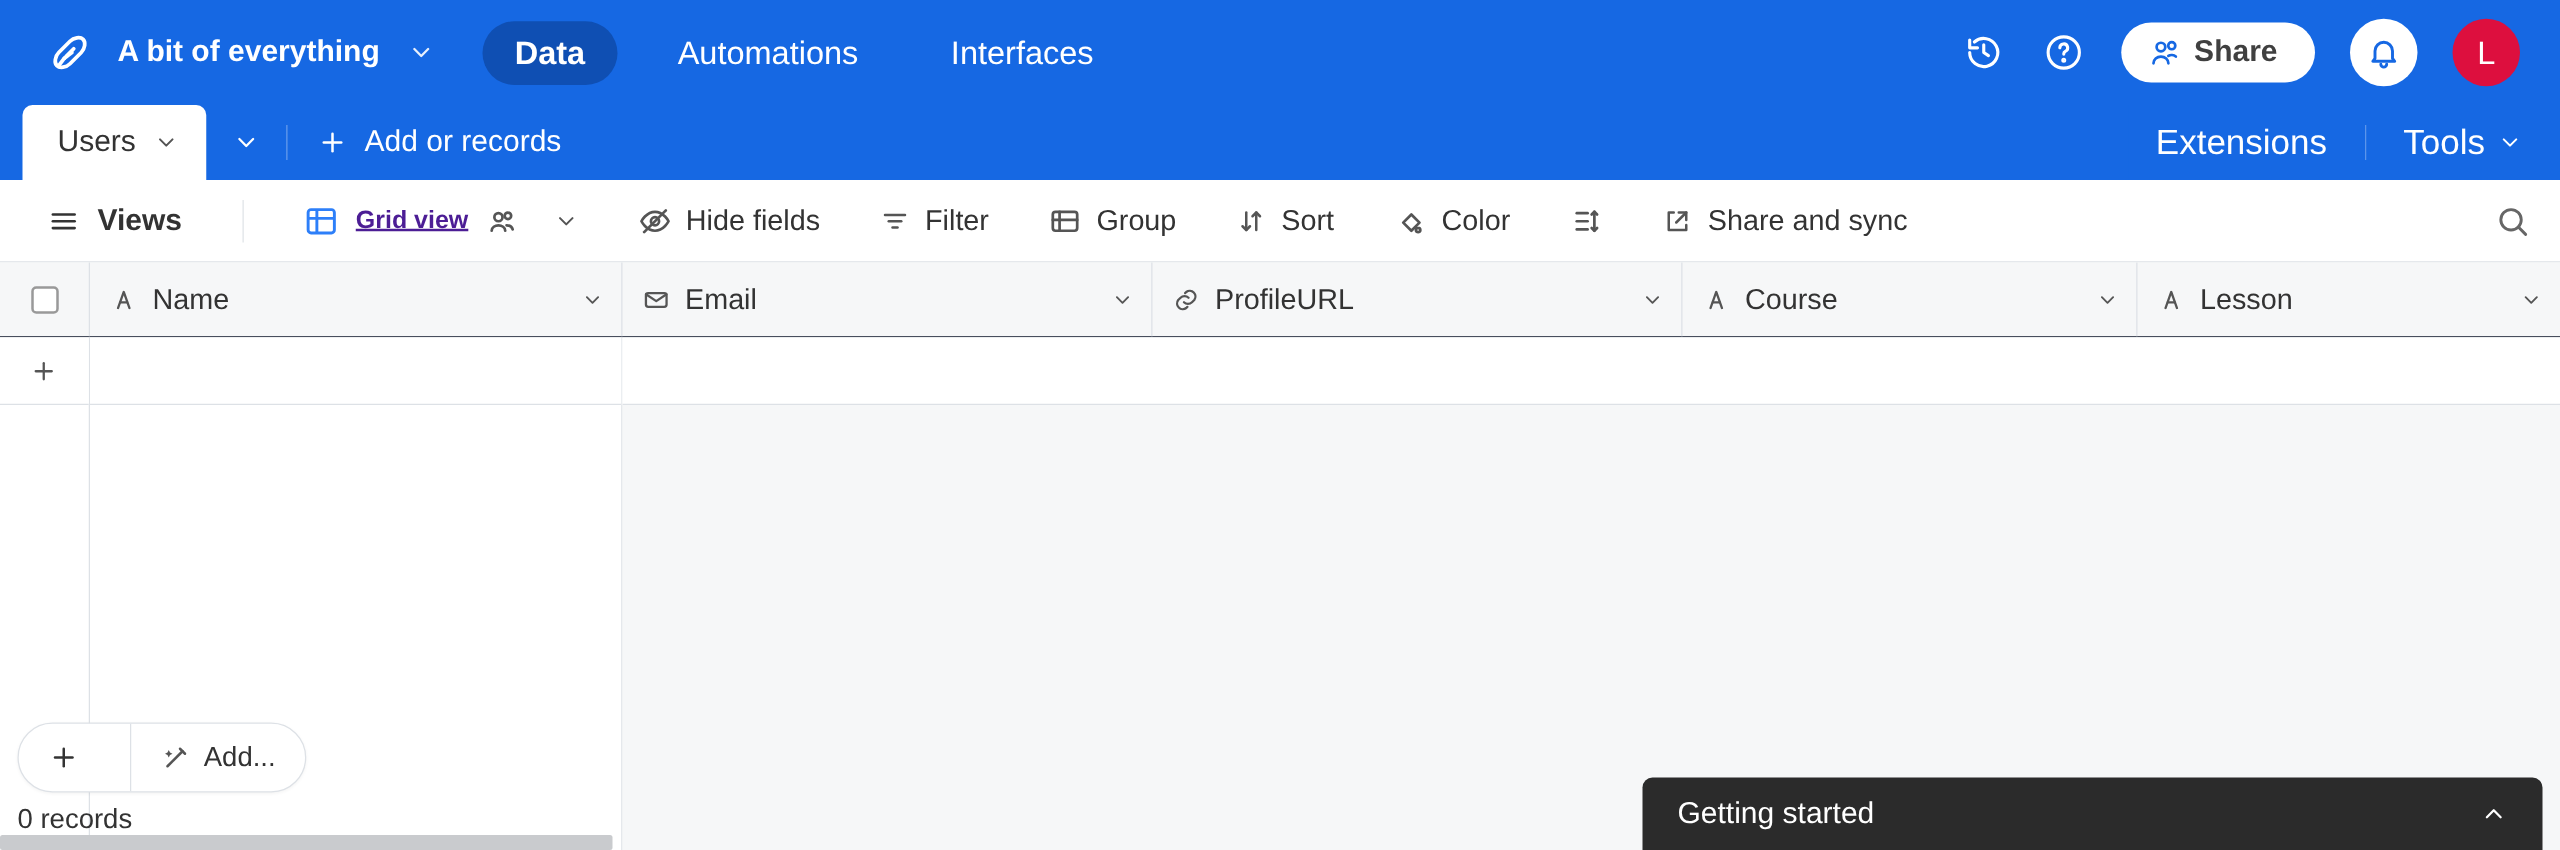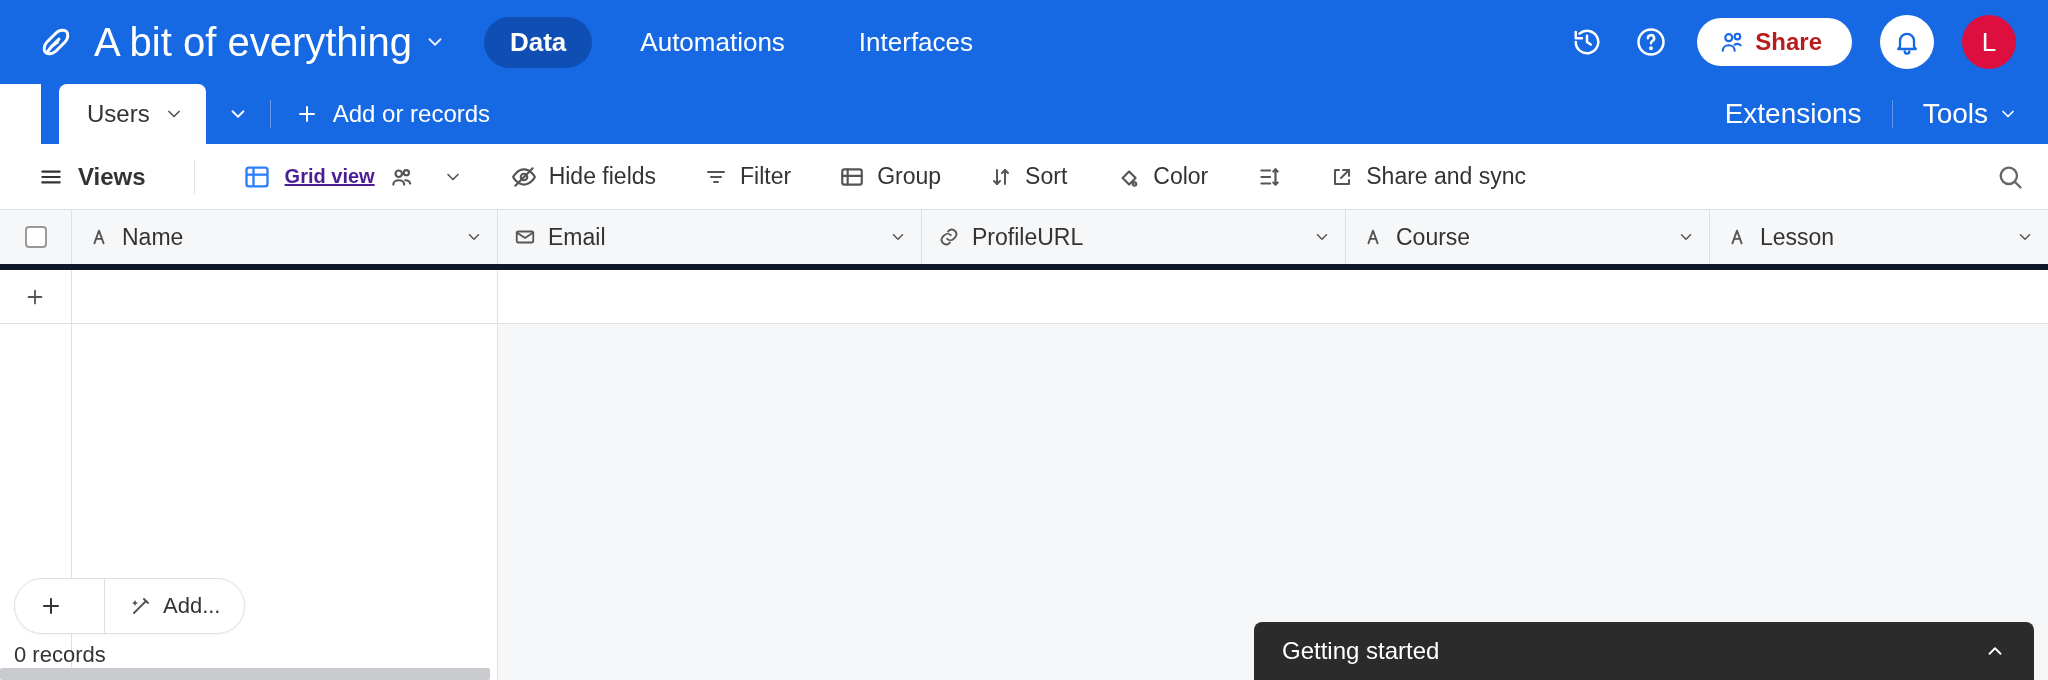--- a/index.html
+++ b/index.html
@@ -2,33 +2,33 @@
 <html><head>
 <meta charset="utf-8">
 <style>
   * { box-sizing: border-box; margin: 0; padding: 0; }
   html, body { width: 2048px; height: 680px; font-family: -apple-system, BlinkMacSystemFont, "Segoe UI", Helvetica, Arial, sans-serif; overflow: hidden; background: #fff; }
   .root { width: 2048px; height: 680px; display: flex; flex-direction: column; }
 
   
   .topbar { background:#1668E3; height:84px; display:flex; align-items:center; padding:0 32px 0 36px; color:#fff; }
   .topbar .launch { width:40px; height:40px; display:flex; align-items:center; justify-content:center; margin-right:18px; }
-  .topbar .title { font-size:40px; font-weight:400; margin-right:12px; }
+  .topbar .title { font-size:24px; font-weight:700; margin-right:22px; }
   .topbar .title-chev { margin-right:38px; opacity:.9; display:flex; }
   .nav-pill { font-size:26px; padding:10px 26px; border-radius:999px; font-weight:400; cursor:pointer; }
   .nav-pill.active { background:#0F4FB3; font-weight:600; }
   .nav-pill + .nav-pill { margin-left:22px; }
   .top-right { margin-left:auto; display:flex; align-items:center; gap:28px; }
   .icon-btn-plain { width:36px; height:36px; display:flex; align-items:center; justify-content:center; cursor:pointer; }
-  .share-btn { background:#fff; color:#b91c1c; font-size:24px; font-weight:600; padding:10px 30px 10px 22px; border-radius:999px; display:flex; align-items:center; gap:10px; cursor:pointer; }
+  .share-btn { background:#fff; color:#404040; font-size:24px; font-weight:600; padding:10px 30px 10px 22px; border-radius:999px; display:flex; align-items:center; gap:10px; cursor:pointer; }
   .circle-btn { width:54px; height:54px; border-radius:50%; background:#fff; display:flex; align-items:center; justify-content:center; cursor:pointer; }
   .avatar { width:54px; height:54px; border-radius:50%; background:#DD0F3E; color:#fff; display:flex; align-items:center; justify-content:center; font-size:26px; font-weight:500; cursor:pointer; }
 
   
-  .tabstrip { background:#1668E3; height:60px; display:flex; align-items:flex-end; padding-left:18px; position:relative;margin-left:41px; }
+  .tabstrip { background:#1668E3; height:60px; display:flex; align-items:flex-end; padding-left:18px; position:relative; }
   .tab-active { background:#fff; color:#333; height:60px; border-radius:8px 8px 0 0; padding:0 22px 0 28px; display:flex; align-items:center; gap:14px; cursor:pointer; }
   .tab-active span { font-size:24px; font-weight:500; }
   .tab-side { width:64px; height:60px; display:flex; align-items:center; justify-content:center; color:#fff; cursor:pointer; }
   .tab-divider { width:1px; height:28px; background: rgba(255,255,255,.35); align-self:center; }
   .add-import { display:flex; align-items:center; gap:14px; color:#fff; font-size:24px; padding:0 24px; height:60px; cursor:pointer; }
   .tabs-right { position:absolute; right:0; top:0; height:60px; display:flex; align-items:center; padding:0 30px 0 22px; gap:30px; color:#fff; background:#1668E3; }
   .tabs-right .vsep { width:1px; height:28px; background: rgba(255,255,255,.3); }
   .tabs-right .lbl { font-size:28px; }
   .tabs-right .item { display:flex; align-items:center; gap:10px; cursor:pointer; }
 
@@ -38,21 +38,21 @@
   .vsep-light { width:1px; height:34px; background:#e0e3e8; }
   .view-chip { display:flex; align-items:center; gap:14px; }
   .view-chip .vicon { color:#2D7FF9; }
   .view-chip .vname { font-size:20px; font-weight:600; color:#4c1d95;text-decoration:underline; }
   .toolbar .simple { font-size:23px; color:#333; }
   .toolbar .simple-wrap { display:flex; align-items:center; gap:12px; cursor:pointer; }
   .toolbar-spacer { flex:1; }
   .search-right { color:#666; display:flex; align-items:center; }
 
   
-  .header-row { display:flex; height:60px; background:#f6f7f8; border-bottom:6px solid #0f172a; }
+  .header-row { display:flex; height:60px; background:#f6f7f8; border-bottom:1px solid #0f172a; }
   .hcell { display:flex; align-items:center; border-right:1px solid #dde1e6; padding:0 16px; position:relative; color:#333; }
   .hcell .label-wrap { display:flex; align-items:center; gap:12px; font-size:23px; }
   .hcell .chev-end { position:absolute; right:14px; color:#555; display:flex; }
   .checkbox-cell { width:72px; justify-content:center; }
   .checkbox { width:22px; height:22px; border:2px solid #999; border-radius:4px; background:#fff; }
 
   
   .body-area { flex:1; display:flex; position:relative; background:#f6f7f8; }
   .rownum-col { width:72px; background:#fff; border-right:1px solid #dde1e6; }
   .primary-col { background:#fff; border-right:1px solid #dde1e6; }
@@ -63,21 +63,21 @@
   
   .footer-wrap { position:absolute; left:0; right:0; bottom:0; }
   .add-pill { position:absolute; left:14px; bottom:46px; background:#fff; border:1px solid #dde1e6; border-radius:999px; height:56px; display:flex; align-items:center; box-shadow:0 1px 3px rgba(0,0,0,.05);gap:17px; }
   .add-pill .seg { display:flex; align-items:center; gap:10px; padding:0 24px; height:100%; cursor:pointer; color:#333; }
   .add-pill .seg + .seg { border-left:1px solid #dde1e6; }
   .add-pill .seg .txt { font-size:22px; }
   .status-record { position:absolute; left:14px; bottom:12px; font-size:22px; color:#333; }
   .scrollbar { position:absolute; left:0; bottom:0; height:12px; width:490px; background:#c9cbce; border-radius:2px; cursor:pointer; }
 
   
-  .getting-started { position:absolute; right:14px; bottom:0; width:780px; height:58px; background:#2b2b2b; color:#fff; border-radius:8px 8px 0 0; display:flex; align-items:center; justify-content:space-between; padding:0 28px; cursor:pointer; }
+  .getting-started { position:absolute; right:14px; bottom:0; width:720px; height:58px; background:#2b2b2b; color:#fff; border-radius:8px 8px 0 0; display:flex; align-items:center; justify-content:space-between; padding:0 28px; cursor:pointer; }
   .getting-started .gtxt { font-size:24px; font-weight:500; }
 
   
   svg.stroke { fill:none; stroke:currentColor; stroke-width:2; stroke-linecap:round; stroke-linejoin:round; }
 </style>
 </head>
 <body>
 
 <div class="root">
 

